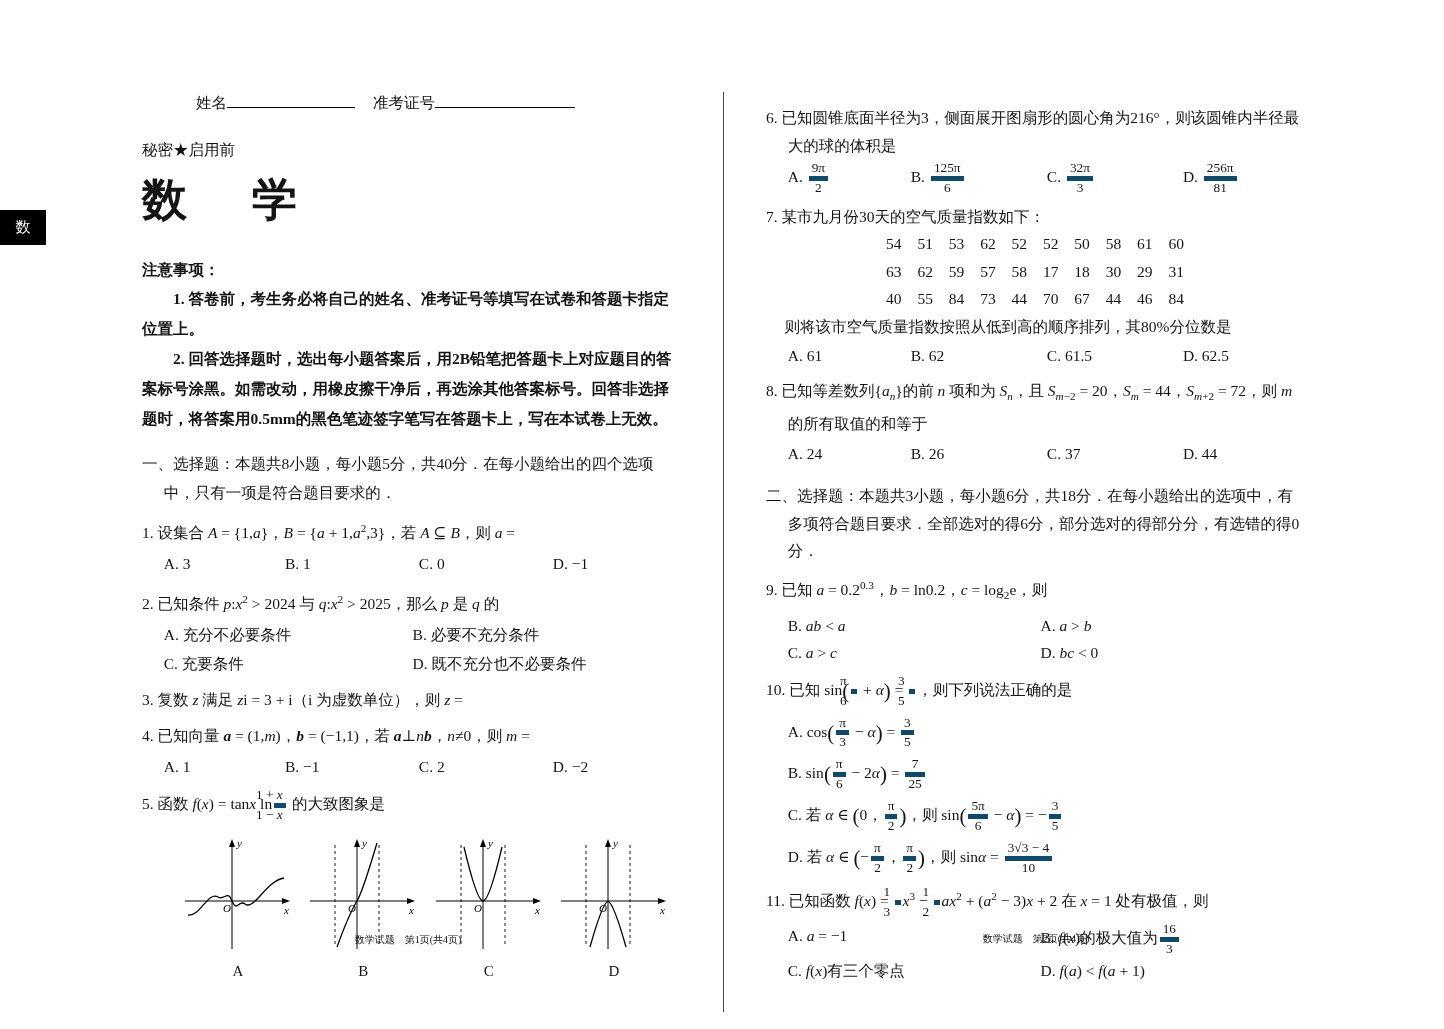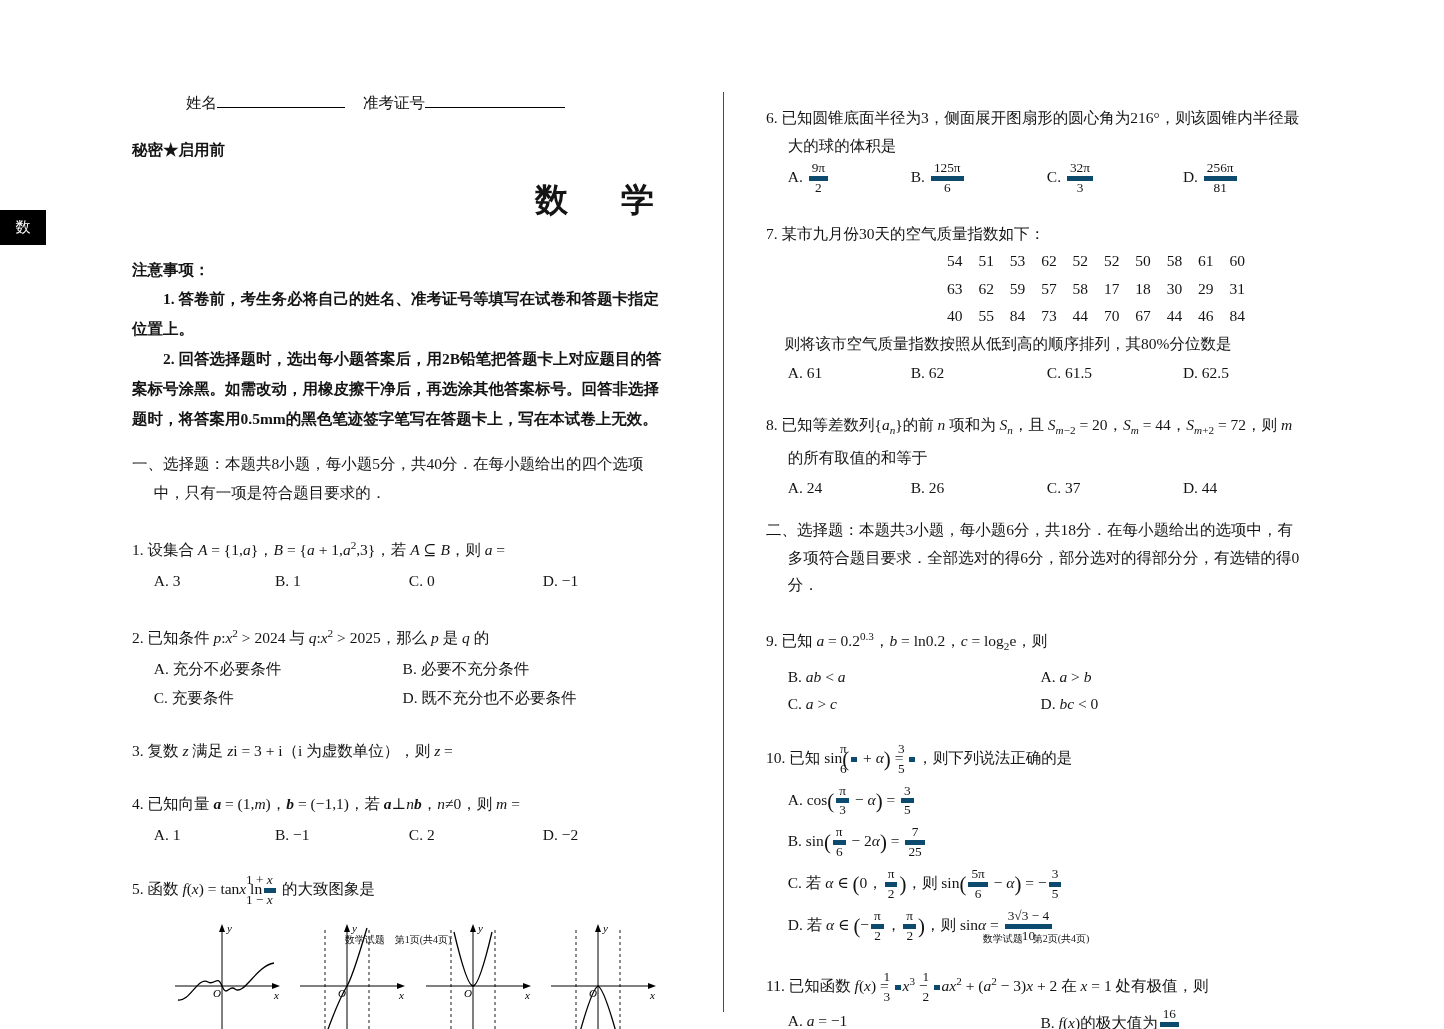--- a/index.html
+++ b/index.html
@@ -9,43 +9,43 @@
     font-family:"Liberation Serif","DejaVu Serif",serif;
     font-size:15.5px;
   }
   
   .center-divider{position:absolute;left:723px;top:92px;width:1px;height:920px;background:#4a4a4a;}
   .side-tab{
     position:absolute;left:0;top:210px;width:46px;height:35px;background:#000;color:#fff;
     display:flex;align-items:center;justify-content:center;font-size:15px;
   }
   .page{position:absolute;top:0;height:1029px;}
-  .left-page{left:132px;width:532px;line-height:29px;}
+  .left-page{left:142px;width:532px;line-height:29px;}
   .right-page{left:766px;width:540px;line-height:27.5px;}
   .footer{position:absolute;top:925px;left:0;width:100%;text-align:center;font-size:10px;}
 
   
   .name-row{margin-top:88px;padding-left:54px;}
   .blank{display:inline-block;border-bottom:1px solid #000;height:15px;vertical-align:baseline;}
   .blank-name{width:128px;margin-right:18px;}
   .blank-ticket{width:140px;}
-  .secret{margin-top:18px;font-weight:bold;}
-  .paper-title{margin-top:22px;text-align:right;font-size:33px;font-weight:bold;letter-spacing:10px;font-family:Liberation Serif, serif;}
+  .secret{margin-top:18px;font-weight:normal;}
+  .paper-title{margin-top:22px;text-align:left;font-size:45px;font-weight:bold;letter-spacing:10px;font-family:Liberation Serif, serif;}
   .notice-title{margin-top:40px;font-weight:bold;}
   .notice{margin:0;line-height:30px;text-indent:2em;font-weight:bold;}
 
   
   .sec{margin-top:15px;padding-left:1.4em;text-indent:-1.4em;}
-  .q{margin-top:24px;padding-left:1.4em;text-indent:-1.4em;}
+  .q{margin-top:7px;padding-left:1.4em;text-indent:-1.4em;}
   .opts{display:grid;padding-left:1.4em;margin:2px 0 5px;}
   .c4{grid-template-columns:0.95fr 1.05fr 1.05fr 0.95fr;}
   .c2{grid-template-columns:1fr 1.05fr;}
   .optline{padding-left:1.4em;margin:7px 0;}
   .tail{padding-left:1.2em;}
-  .numrow{padding-left:120px;word-spacing:12px;text-align:center;}
+  .numrow{padding-left:120px;word-spacing:12px;}
 
   
   i{font-style:italic;}
   sup,sub{font-size:0.72em;}
   .fr{display:inline-block;vertical-align:middle;text-align:center;line-height:1.12;font-size:0.86em;margin:0 2px;}
   .fr .n{display:block;padding:0 3px;border-bottom:5px solid #0c4a6e;}
   .fr .d{display:block;padding:0 3px;}
   .bp{font-size:1.35em;vertical-align:middle;line-height:1;}
 
   

